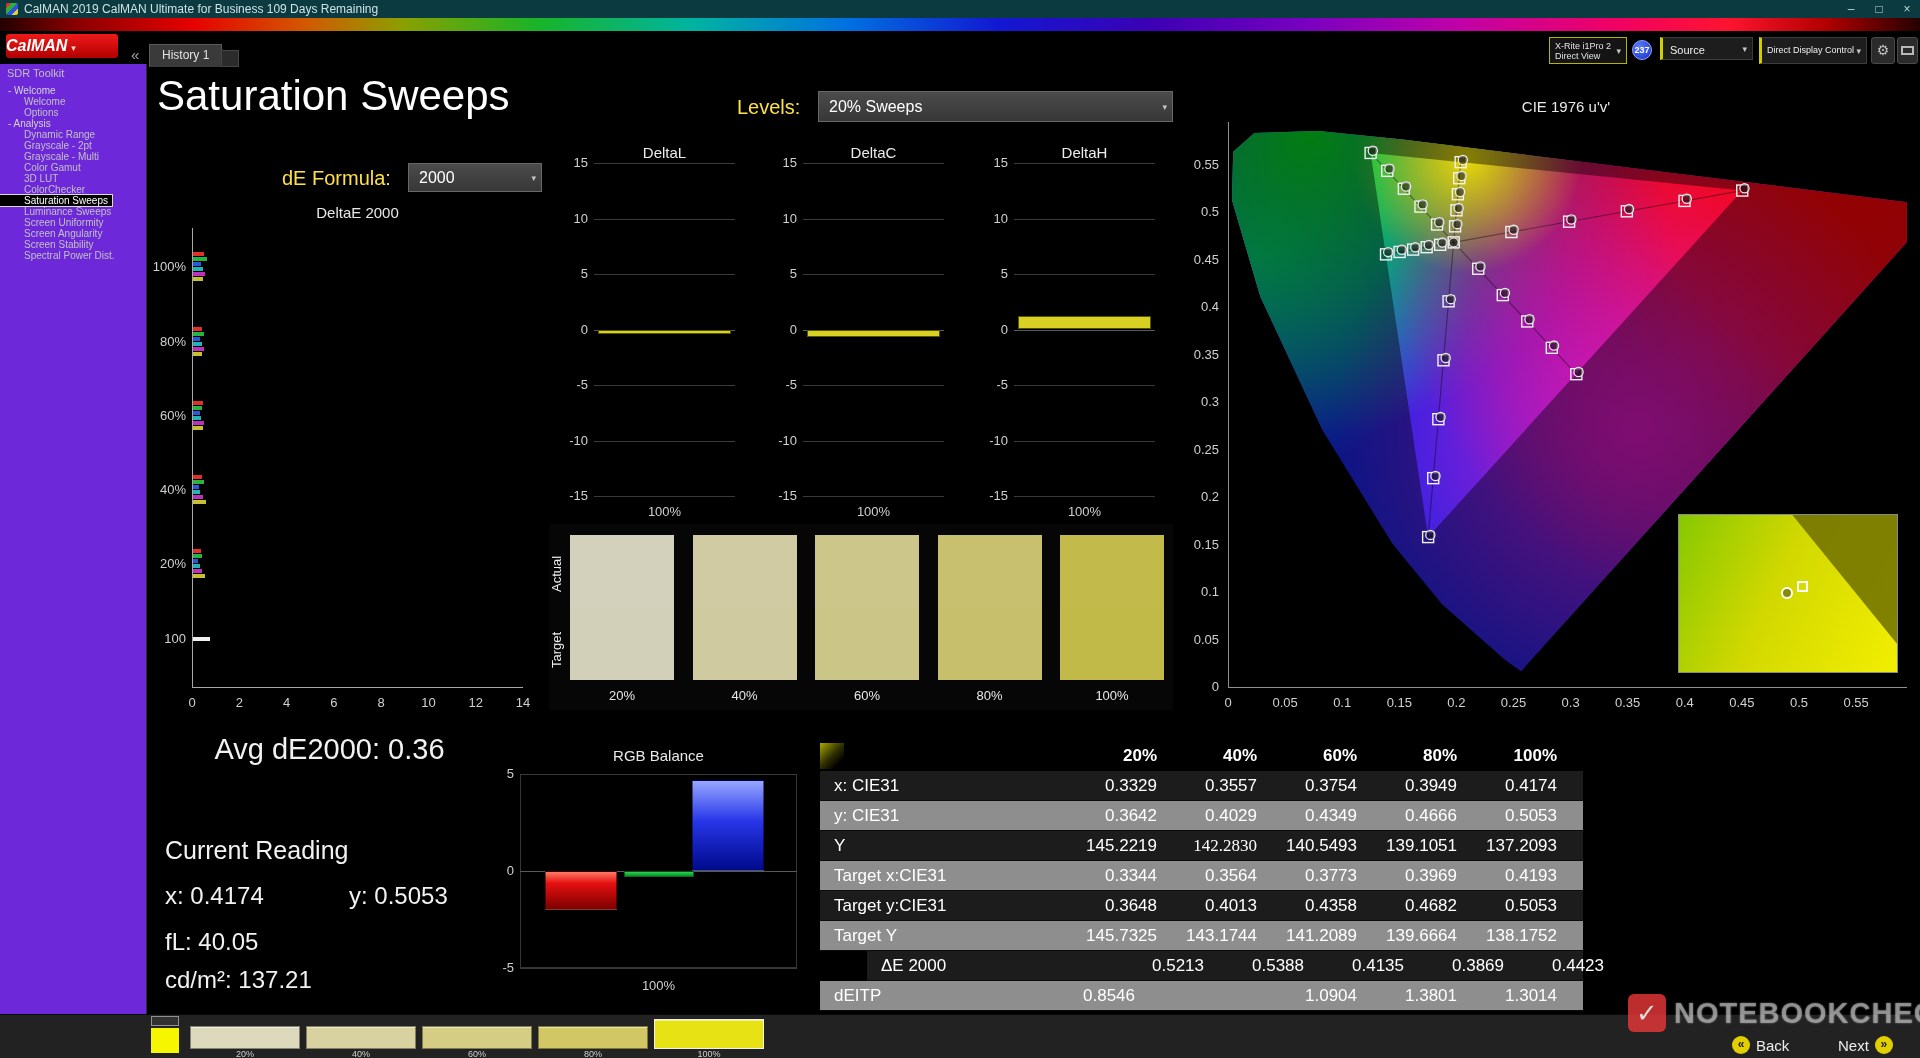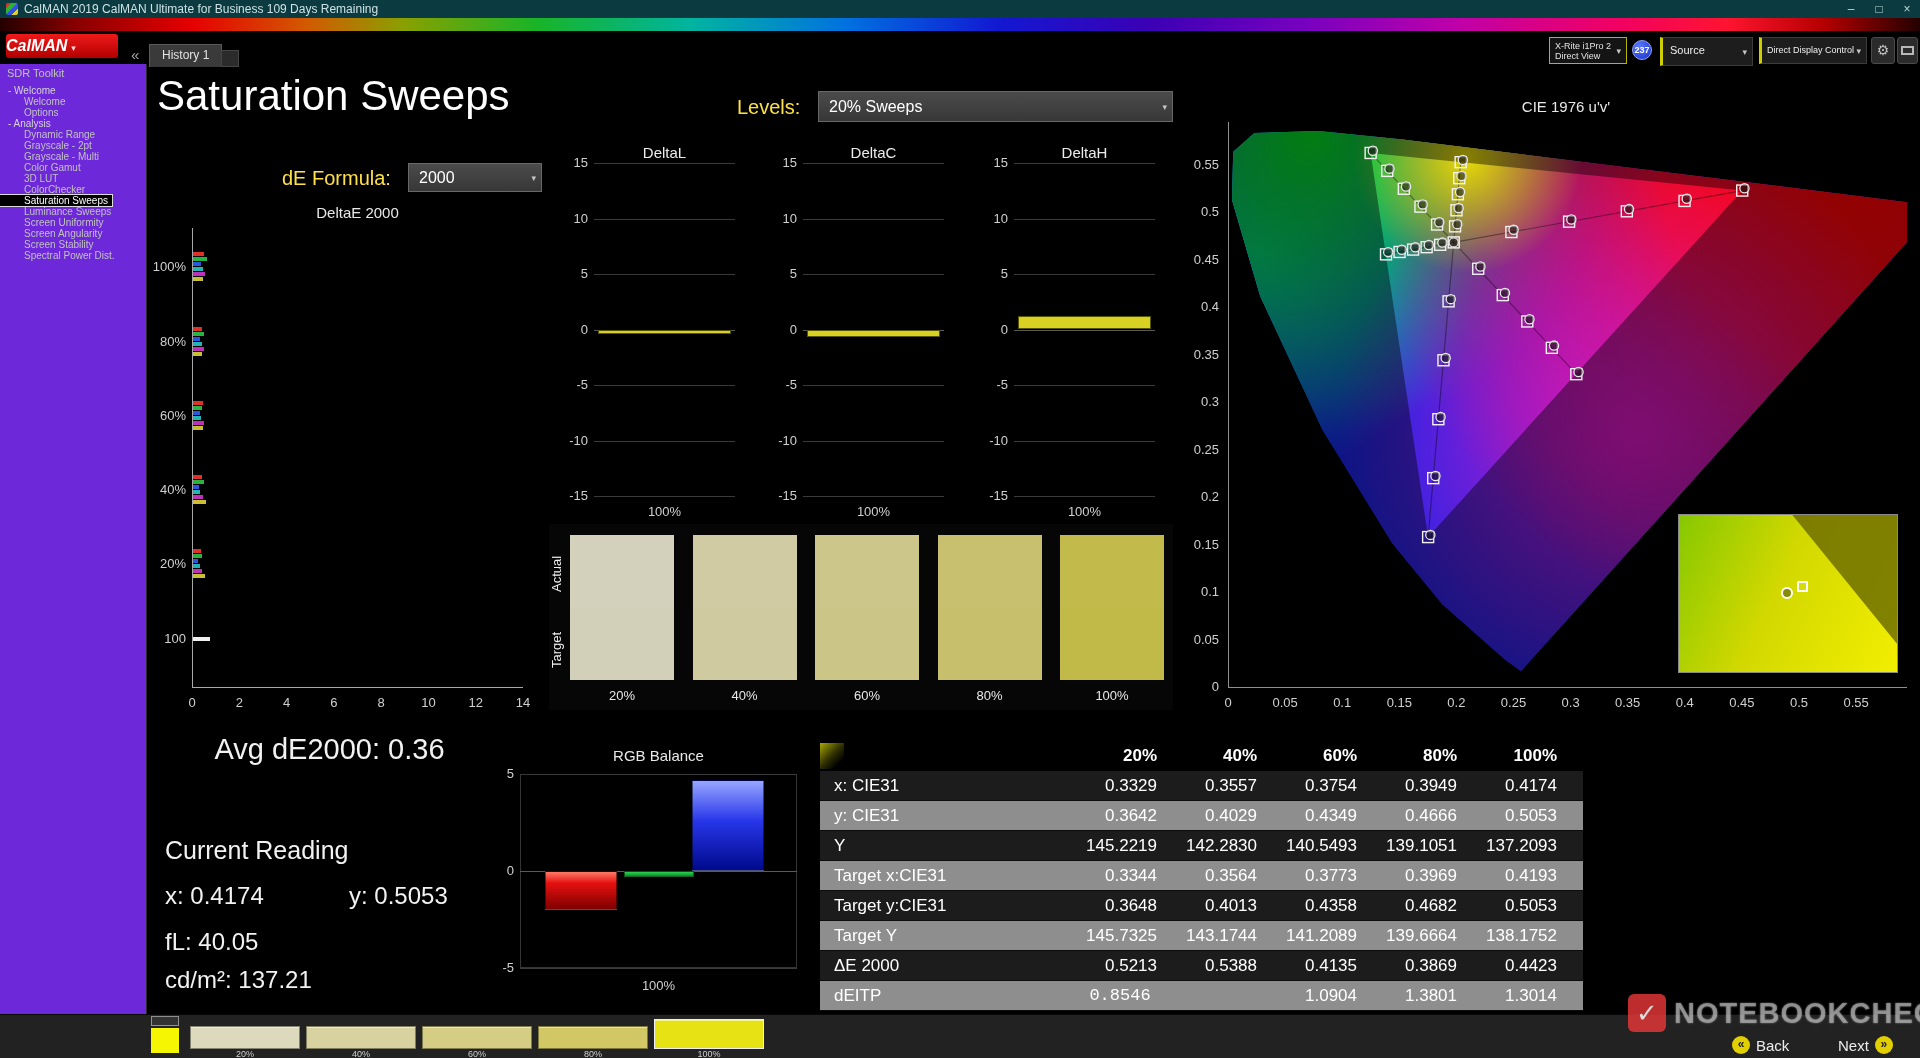--- a/index.html
+++ b/index.html
@@ -29,21 +29,21 @@
   #sidebar-tree{position:absolute;left:0;top:21px;width:147px}
   .tree-item{height:11px;line-height:11px;font-size:10px;color:#c2c2c2;padding-left:24px;white-space:nowrap}
   .tree-item.parent{padding-left:8px;color:#d4d4d4}
   .tree-item.sel{background:#000;outline:1px solid #dcdcdc;color:#fff;width:max-content;padding-right:4px}
 
   .meter-box{position:absolute;left:1549px;top:37px;width:78px;height:27px;background:#141414;border:1px solid #b6b600;color:#e4e4e4}
   .meter-box .l1{position:absolute;left:5px;top:3px;font-size:9px}
   .meter-box .l2{position:absolute;left:5px;top:13px;font-size:9px}
   .badge{position:absolute;left:1632px;top:40px;width:20px;height:20px;border-radius:50%;
     background:radial-gradient(circle at 35% 30%,#5b79ff,#1530c8);border:1px solid #8fa6ff;color:#fff;font-size:9px;font-weight:bold;text-align:center;line-height:18px}
-  .src-box{position:absolute;left:1660px;top:37px;width:93px;height:29px;background:#1d1d1d;border:1px solid #3c3c3c;border-left:3px solid #cfcf00;color:#eee;font-size:11px;line-height:25px}
+  .src-box{position:absolute;left:1660px;top:37px;width:93px;height:23px;background:#1d1d1d;border:1px solid #3c3c3c;border-left:3px solid #cfcf00;color:#eee;font-size:11px;line-height:25px}
   .src-box .val{padding-left:7px}
   .ddc-box{position:absolute;left:1759px;top:37px;width:108px;height:27px;background:#1d1d1d;border:1px solid #3c3c3c;border-left:3px solid #cfcf00;color:#eee;font-size:9px;line-height:25px}
   .ddc-box .val{padding-left:5px}
   .dd-chev{position:absolute;right:5px;top:50%;transform:translateY(-50%);font-size:9px;color:#c6c6c6}
   .icon-btn{position:absolute;top:37px;width:24px;height:27px;background:#2b2b2b;border:1px solid #4a4a4a;border-radius:3px;color:#c0c0c0;text-align:center;line-height:25px;font-size:14px}
   .mon{display:inline-block;width:13px;height:9px;border:2px solid #b8b8b8;margin-top:8px}
 
   .page-title{position:absolute;left:157px;top:72px;font-size:42px;color:#fff}
   .lbl{position:absolute;color:#fde047;font-size:20px}
   .dropdown{position:absolute;background:linear-gradient(180deg,#4b4b4b,#373737);border:1px solid #686868;color:#fff;font-size:16px}
@@ -300,21 +300,21 @@
         <div style="position: absolute; left: 0px; top: 0px; width: 263px; line-height: 30px; padding-left: 14px; font-size: 17px; color: rgb(255, 255, 255);">y: CIE31</div>
         <div style="position: absolute; left: 263px; top: 0px; width: 100px; line-height: 30px; text-align: right; padding-right: 26px; font-size: 17px; color: rgb(255, 255, 255);">0.3642</div>
         <div style="position: absolute; left: 363px; top: 0px; width: 100px; line-height: 30px; text-align: right; padding-right: 26px; font-size: 17px; color: rgb(255, 255, 255);">0.4029</div>
         <div style="position: absolute; left: 463px; top: 0px; width: 100px; line-height: 30px; text-align: right; padding-right: 26px; font-size: 17px; color: rgb(255, 255, 255);">0.4349</div>
         <div style="position: absolute; left: 563px; top: 0px; width: 100px; line-height: 30px; text-align: right; padding-right: 26px; font-size: 17px; color: rgb(255, 255, 255);">0.4666</div>
         <div style="position: absolute; left: 663px; top: 0px; width: 100px; line-height: 30px; text-align: right; padding-right: 26px; font-size: 17px; color: rgb(255, 255, 255);">0.5053</div>
       </div>
       <div style="position: relative; height: 30px; background: rgb(28, 28, 28); border-bottom: 1px solid rgb(12, 12, 12);">
         <div style="position: absolute; left: 0px; top: 0px; width: 263px; line-height: 30px; padding-left: 14px; font-size: 17px; color: rgb(255, 255, 255);">Y</div>
         <div style="position: absolute; left: 263px; top: 0px; width: 100px; line-height: 30px; text-align: right; padding-right: 26px; font-size: 17px; color: rgb(255, 255, 255);">145.2219</div>
-        <div style="position: absolute; left: 363px; top: 0px; width: 100px; line-height: 30px; text-align: right; padding-right: 26px; font-size: 17px; color: rgb(255, 255, 255);">142.2830</div>
+        <div style="position: absolute; left: 363px; top: 0px; width: 100px; line-height: 30px; text-align: right; padding-right: 26px; font-size: 17px; color: rgb(255, 255, 255); font-family: Liberation Serif, serif;">142.2830</div>
         <div style="position: absolute; left: 463px; top: 0px; width: 100px; line-height: 30px; text-align: right; padding-right: 26px; font-size: 17px; color: rgb(255, 255, 255);">140.5493</div>
         <div style="position: absolute; left: 563px; top: 0px; width: 100px; line-height: 30px; text-align: right; padding-right: 26px; font-size: 17px; color: rgb(255, 255, 255);">139.1051</div>
         <div style="position: absolute; left: 663px; top: 0px; width: 100px; line-height: 30px; text-align: right; padding-right: 26px; font-size: 17px; color: rgb(255, 255, 255);">137.2093</div>
       </div>
       <div style="position: relative; height: 30px; background: rgb(142, 142, 142); border-bottom: 1px solid rgb(12, 12, 12);">
         <div style="position: absolute; left: 0px; top: 0px; width: 263px; line-height: 30px; padding-left: 14px; font-size: 17px; color: rgb(255, 255, 255);">Target x:CIE31</div>
         <div style="position: absolute; left: 263px; top: 0px; width: 100px; line-height: 30px; text-align: right; padding-right: 26px; font-size: 17px; color: rgb(255, 255, 255);">0.3344</div>
         <div style="position: absolute; left: 363px; top: 0px; width: 100px; line-height: 30px; text-align: right; padding-right: 26px; font-size: 17px; color: rgb(255, 255, 255);">0.3564</div>
         <div style="position: absolute; left: 463px; top: 0px; width: 100px; line-height: 30px; text-align: right; padding-right: 26px; font-size: 17px; color: rgb(255, 255, 255);">0.3773</div>
         <div style="position: absolute; left: 563px; top: 0px; width: 100px; line-height: 30px; text-align: right; padding-right: 26px; font-size: 17px; color: rgb(255, 255, 255);">0.3969</div>
@@ -329,31 +329,31 @@
         <div style="position: absolute; left: 663px; top: 0px; width: 100px; line-height: 30px; text-align: right; padding-right: 26px; font-size: 17px; color: rgb(255, 255, 255);">0.5053</div>
       </div>
       <div style="position: relative; height: 30px; background: rgb(142, 142, 142); border-bottom: 1px solid rgb(12, 12, 12);">
         <div style="position: absolute; left: 0px; top: 0px; width: 263px; line-height: 30px; padding-left: 14px; font-size: 17px; color: rgb(255, 255, 255);">Target Y</div>
         <div style="position: absolute; left: 263px; top: 0px; width: 100px; line-height: 30px; text-align: right; padding-right: 26px; font-size: 17px; color: rgb(255, 255, 255);">145.7325</div>
         <div style="position: absolute; left: 363px; top: 0px; width: 100px; line-height: 30px; text-align: right; padding-right: 26px; font-size: 17px; color: rgb(255, 255, 255);">143.1744</div>
         <div style="position: absolute; left: 463px; top: 0px; width: 100px; line-height: 30px; text-align: right; padding-right: 26px; font-size: 17px; color: rgb(255, 255, 255);">141.2089</div>
         <div style="position: absolute; left: 563px; top: 0px; width: 100px; line-height: 30px; text-align: right; padding-right: 26px; font-size: 17px; color: rgb(255, 255, 255);">139.6664</div>
         <div style="position: absolute; left: 663px; top: 0px; width: 100px; line-height: 30px; text-align: right; padding-right: 26px; font-size: 17px; color: rgb(255, 255, 255);">138.1752</div>
       </div>
-      <div style="position: relative; height: 30px; background: rgb(28, 28, 28); border-bottom: 1px solid rgb(12, 12, 12);">
+      <div style="position: relative; height: 30px; background: rgb(28, 28, 28); border-bottom: 1px solid rgb(12, 12, 12); margin-left: 47px;">
         <div style="position: absolute; left: 0px; top: 0px; width: 263px; line-height: 30px; padding-left: 14px; font-size: 17px; color: rgb(255, 255, 255);">ΔE 2000</div>
         <div style="position: absolute; left: 263px; top: 0px; width: 100px; line-height: 30px; text-align: right; padding-right: 26px; font-size: 17px; color: rgb(255, 255, 255);">0.5213</div>
         <div style="position: absolute; left: 363px; top: 0px; width: 100px; line-height: 30px; text-align: right; padding-right: 26px; font-size: 17px; color: rgb(255, 255, 255);">0.5388</div>
         <div style="position: absolute; left: 463px; top: 0px; width: 100px; line-height: 30px; text-align: right; padding-right: 26px; font-size: 17px; color: rgb(255, 255, 255);">0.4135</div>
         <div style="position: absolute; left: 563px; top: 0px; width: 100px; line-height: 30px; text-align: right; padding-right: 26px; font-size: 17px; color: rgb(255, 255, 255);">0.3869</div>
         <div style="position: absolute; left: 663px; top: 0px; width: 100px; line-height: 30px; text-align: right; padding-right: 26px; font-size: 17px; color: rgb(255, 255, 255);">0.4423</div>
       </div>
       <div style="position: relative; height: 30px; background: rgb(142, 142, 142); border-bottom: 1px solid rgb(12, 12, 12);">
         <div style="position: absolute; left: 0px; top: 0px; width: 263px; line-height: 30px; padding-left: 14px; font-size: 17px; color: rgb(255, 255, 255);">dEITP</div>
-        <div style="position: absolute; left: 263px; top: 0px; width: 100px; line-height: 30px; text-align: center; padding-right: 26px; font-size: 17px; color: rgb(255, 255, 255); font-family: Liberation Mono, monospace;">0.8546</div>
+        <div style="position: absolute; left: 263px; top: 0px; width: 100px; line-height: 30px; text-align: left; padding-right: 26px; font-size: 17px; color: rgb(255, 255, 255);">0.8546</div>
         <div style="position: absolute; left: 363px; top: 0px; width: 100px; line-height: 30px; text-align: right; padding-right: 26px; font-size: 17px; color: rgb(255, 255, 255); margin-top: 46px;">1.0468</div>
         <div style="position: absolute; left: 463px; top: 0px; width: 100px; line-height: 30px; text-align: right; padding-right: 26px; font-size: 17px; color: rgb(255, 255, 255);">1.0904</div>
         <div style="position: absolute; left: 563px; top: 0px; width: 100px; line-height: 30px; text-align: right; padding-right: 26px; font-size: 17px; color: rgb(255, 255, 255);">1.3801</div>
         <div style="position: absolute; left: 663px; top: 0px; width: 100px; line-height: 30px; text-align: right; padding-right: 26px; font-size: 17px; color: rgb(255, 255, 255);">1.3014</div>
       </div>
     </div>
 
   <div class="bottombar"></div>
   <div class="patch-win"></div>
   <div class="current-patch" style="background: rgb(246, 246, 0);"></div>

